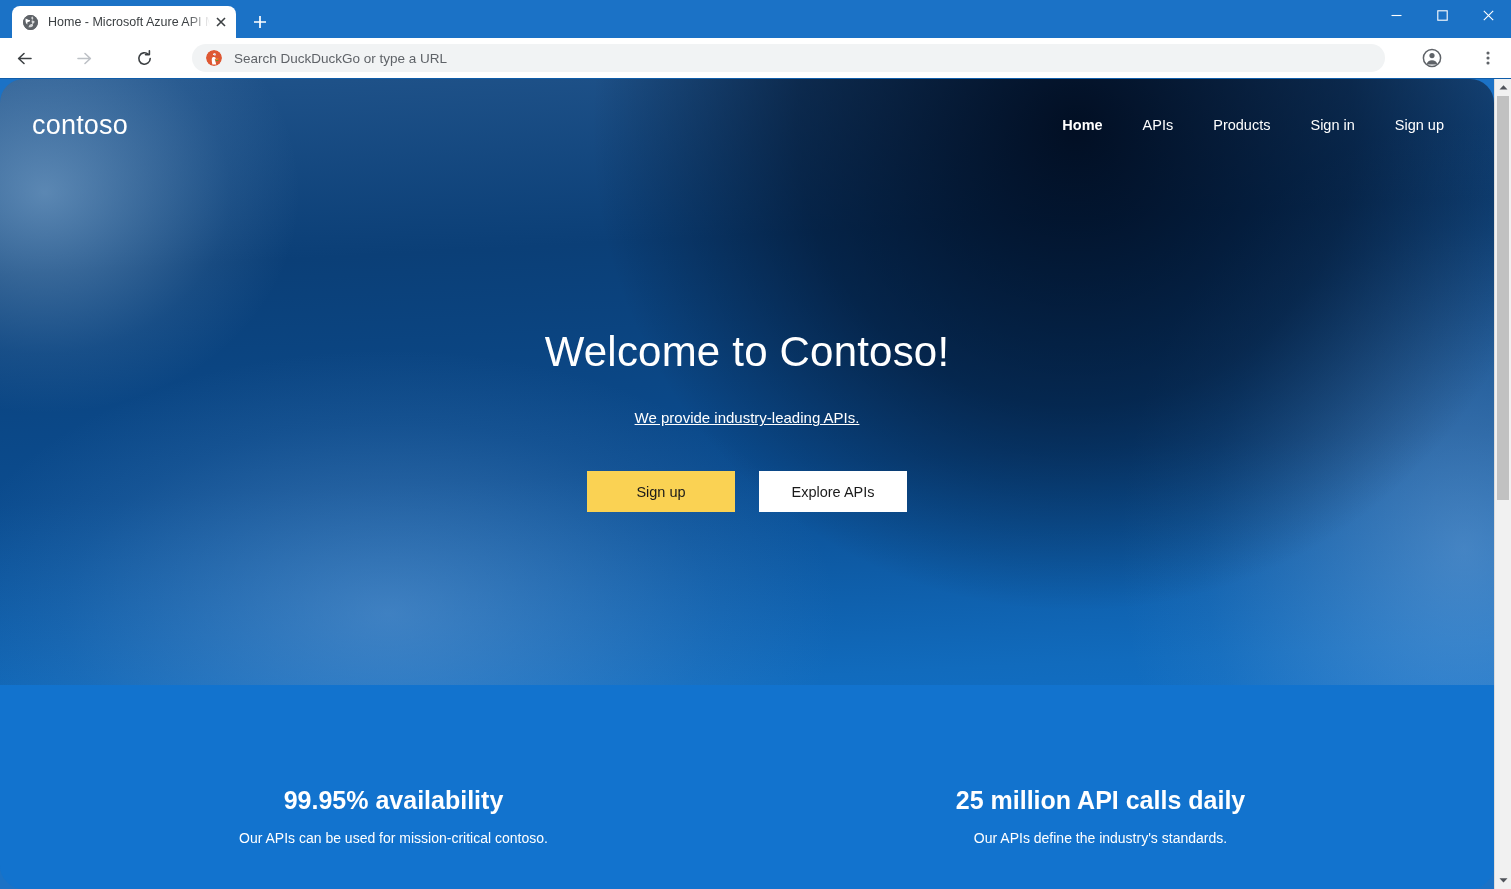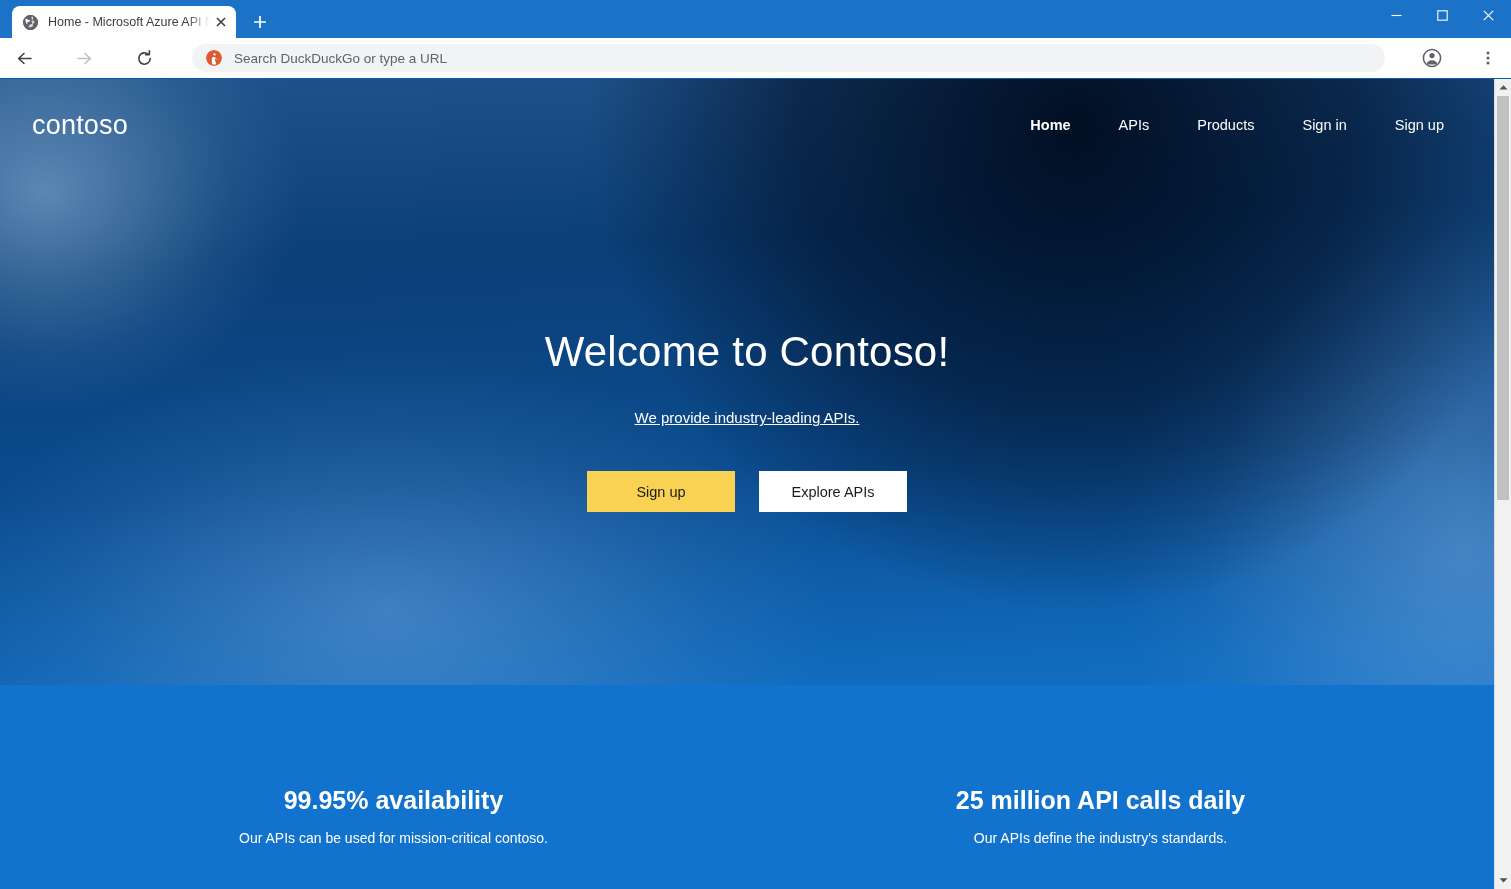--- a/index.html
+++ b/index.html
@@ -51,21 +51,21 @@
   .omni-icon { width:16px; height:16px; flex:0 0 16px; margin-right:12px;
                border-radius:50%; position:relative; overflow:hidden; }
   .omni-text { font-size:13.5px; color:#5f6368; white-space:nowrap; }
 
   .tb-icon { width:30px; height:30px; display:flex; align-items:center;
              justify-content:center; color:#5f6368; margin-left:2px; }
 
   
   .viewport-wrap { flex:1 1 auto; display:flex; position:relative;
                    border-top:1px solid #0f5daa; }
-  .page { flex:1 1 auto; position:relative; overflow:hidden; }
+  .page { flex:1 1 auto; position:relative; overflow:hidden;border-radius:24px; }
 
   .scrollbar { flex:0 0 17px; width:17px; background:#f1f1f1;
                border-left:1px solid #dcdcdc; display:flex;
                flex-direction:column; position:relative; }
   .sb-arrow { height:17px; flex:0 0 17px; display:flex; align-items:center;
               justify-content:center; background:#f1f1f1; }
   .sb-arrow svg { display:block; }
   .sb-track { flex:1 1 auto; position:relative; }
   .sb-thumb { position:absolute; left:2px; right:2px; top:0px; height:404px;
               background:#c1c1c1; }
@@ -79,21 +79,21 @@
             radial-gradient(ellipse 300px 260px at 3% 14%, rgba(150,188,222,0.55) 0%, rgba(140,180,218,0.10) 62%, rgba(140,180,218,0) 85%),
             linear-gradient(177deg, #20538a 0%, #0b3f77 22%, #0b4c8f 48%, #116bbd 72%, #1273ce 86%, #1273ce 100%);
           overflow:hidden; }
 
   .hero-bottom { position:absolute; left:0; right:0; top:606px; bottom:0;
                  background:#1273ce; }
 
   .site-nav { position:absolute; top:0; left:0; right:0; height:92px;
               display:flex; align-items:center; padding:0 32px; z-index:4; }
   .logo { font-size:27px; color:#ffffff; letter-spacing:0.2px; font-weight:400; }
-  .nav-links { margin-left:auto; display:flex; align-items:flex-start; gap:12px; }
+  .nav-links { margin-left:auto; display:flex; align-items:flex-start; gap:4px; }
   .nav-link { color:#ffffff; font-size:14.5px; padding:6px 18px; white-space:nowrap; }
   .nav-link.active { font-weight:bold; }
 
   .hero-center { position:absolute; left:0; right:0; top:250px; text-align:center;
                  z-index:3; }
   .hero-title { font-size:42px; color:#ffffff; font-weight:400; line-height:1.1;
                 letter-spacing:0.2px;text-align:center; }
   .hero-sub { font-size:15px; color:#ffffff; margin-top:34px;text-decoration:underline; }
   .hero-cta { margin-top:45px; display:flex; justify-content:center; gap:24px; }
   .btn { height:41px; min-width:148px; display:inline-flex; align-items:center;

